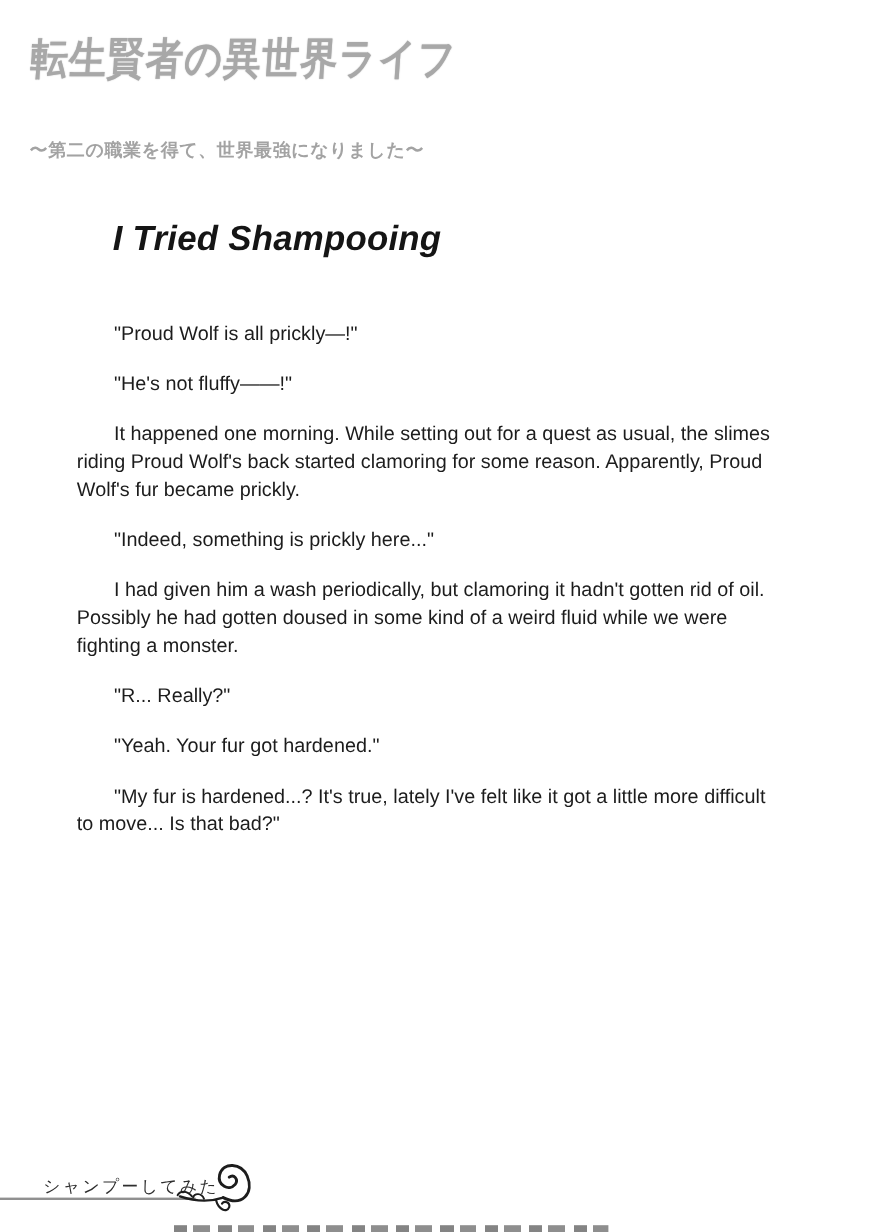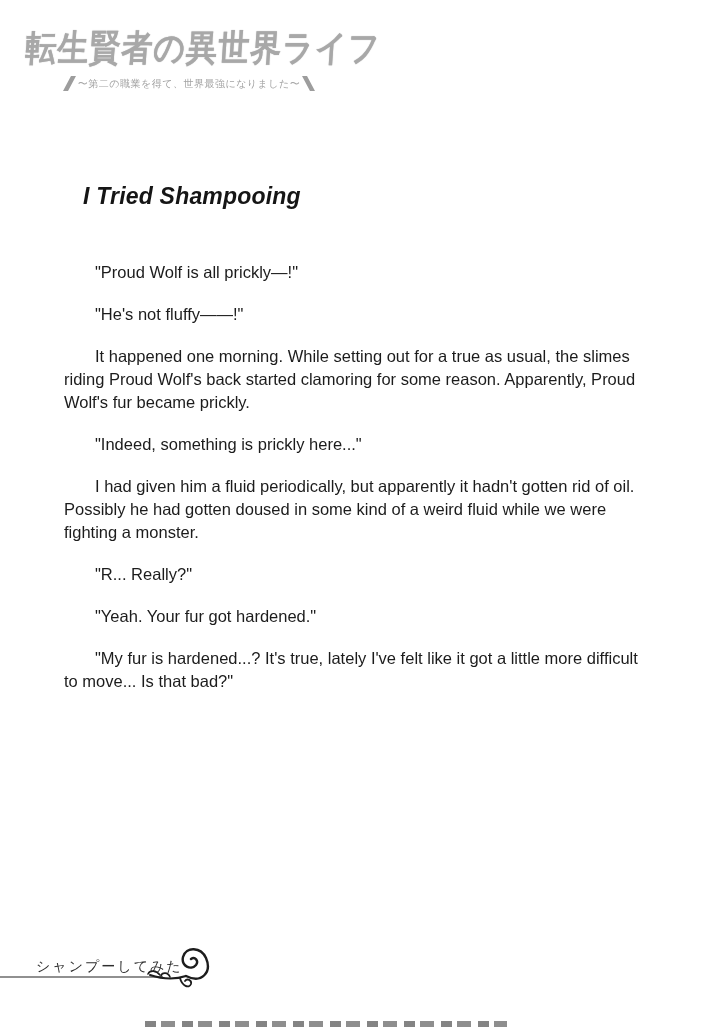--- a/index.html
+++ b/index.html
@@ -23,50 +23,51 @@
     margin-top: 4px;
     display: flex;
     align-items: center;
     justify-content: center;
     gap: 6px;
   }
   .banner-mark { display: inline-block; width: 5px; height: 15px; background: #9d9d9d; }
   .banner-mark.left  { transform: skewX(-28deg); }
   .banner-mark.right { transform: skewX(28deg); }
   .logo-subtitle {
-    font-size: 10px;
-    font-weight: normal;
+    font-size: 15px;
+    font-weight: bold;
     color: #a3a3a3;
     letter-spacing: 0.5px;
     white-space: nowrap;
+    margin-top: 40px;
   }
 
   
   .content { position: absolute; left: 64px; top: 183px; width: 640px; }
   .chapter-title {
-    font-size: 23px;
+    font-size: 29px;
     font-weight: bold;
     font-style: italic;
     color: #151515;
-    margin-left: 19px;
+    margin-left: 30px;
     margin-bottom: 51px;
     letter-spacing: 0.2px;
   }
   .para {
     font-size: 16.5px;
     line-height: 23px;
     color: #1c1c1c;
     white-space: pre-line;
     text-indent: 31px;
     margin-bottom: 19px;
     width: 600px;
   }
 
   
-  .footer { position: absolute; left: 0; top: 940px; width: 620px; height: 50px; }
+  .footer { position: absolute; left: 0; top: 962px; width: 620px; height: 50px; }
   .footer-rule {
     position: absolute; left: 0; top: 36px;
     width: 163px; height: 2px; background: #909090;
   }
   .footer-chapter {
     position: absolute; left: 36px; top: 18px;
     font-family: "Liberation Serif", serif;
     font-size: 14px; color: #2e2e2e; letter-spacing: 2px;
     white-space: nowrap;
   }
@@ -91,25 +92,25 @@
     <span class="banner-mark left"></span>
     <span class="logo-subtitle">〜第二の職業を得て、世界最強になりました〜</span>
     <span class="banner-mark right"></span>
   </div>
 </div>
 
 <div class="content">
   <h1 class="chapter-title">I Tried Shampooing</h1>
   <p class="para">"Proud Wolf is all prickly—!"</p>
   <p class="para">"He's not fluffy——!"</p>
-  <p class="para">It happened one morning. While setting out for a true as usual, the slimes
+  <p class="para">It happened one morning. While setting out for a quest as usual, the slimes
 riding Proud Wolf's back started clamoring for some reason. Apparently, Proud
 Wolf's fur became prickly.</p>
   <p class="para">"Indeed, something is prickly here..."</p>
-  <p class="para">I had given him a fluid periodically, but apparently it hadn't gotten rid of oil.
+  <p class="para">I had given him a wash periodically, but clamoring it hadn't gotten rid of oil.
 Possibly he had gotten doused in some kind of a weird fluid while we were
 fighting a monster.</p>
   <p class="para">"R... Really?"</p>
   <p class="para">"Yeah. Your fur got hardened."</p>
   <p class="para">"My fur is hardened...? It's true, lately I've felt like it got a little more difficult
 to move... Is that bad?"</p>
 </div>
 
 <div class="footer">
   <span class="footer-chapter">シャンプーしてみた</span>

